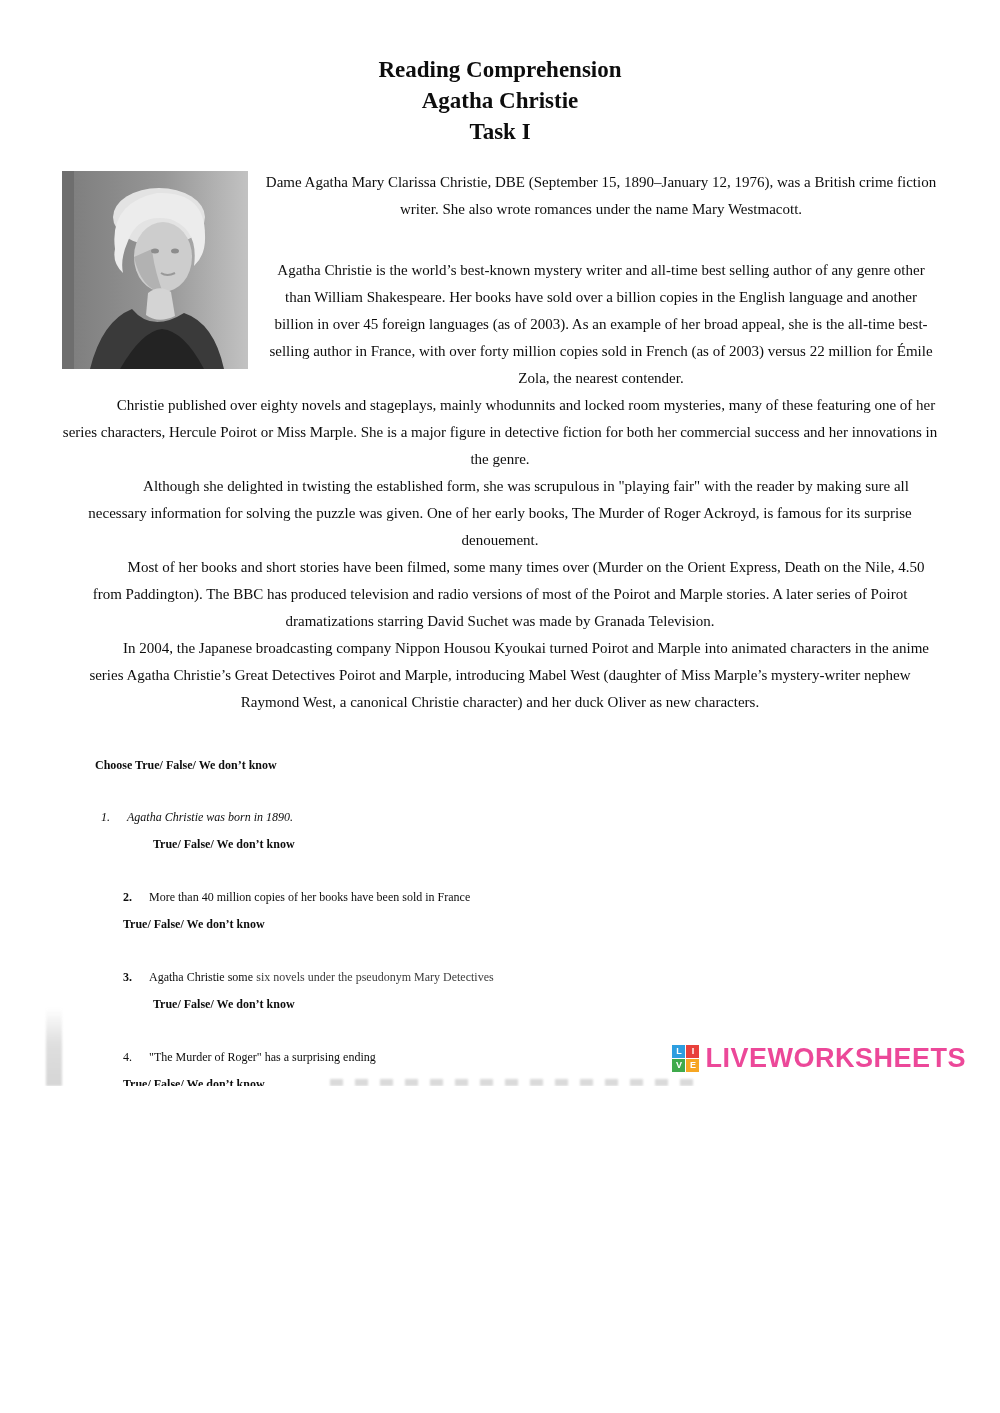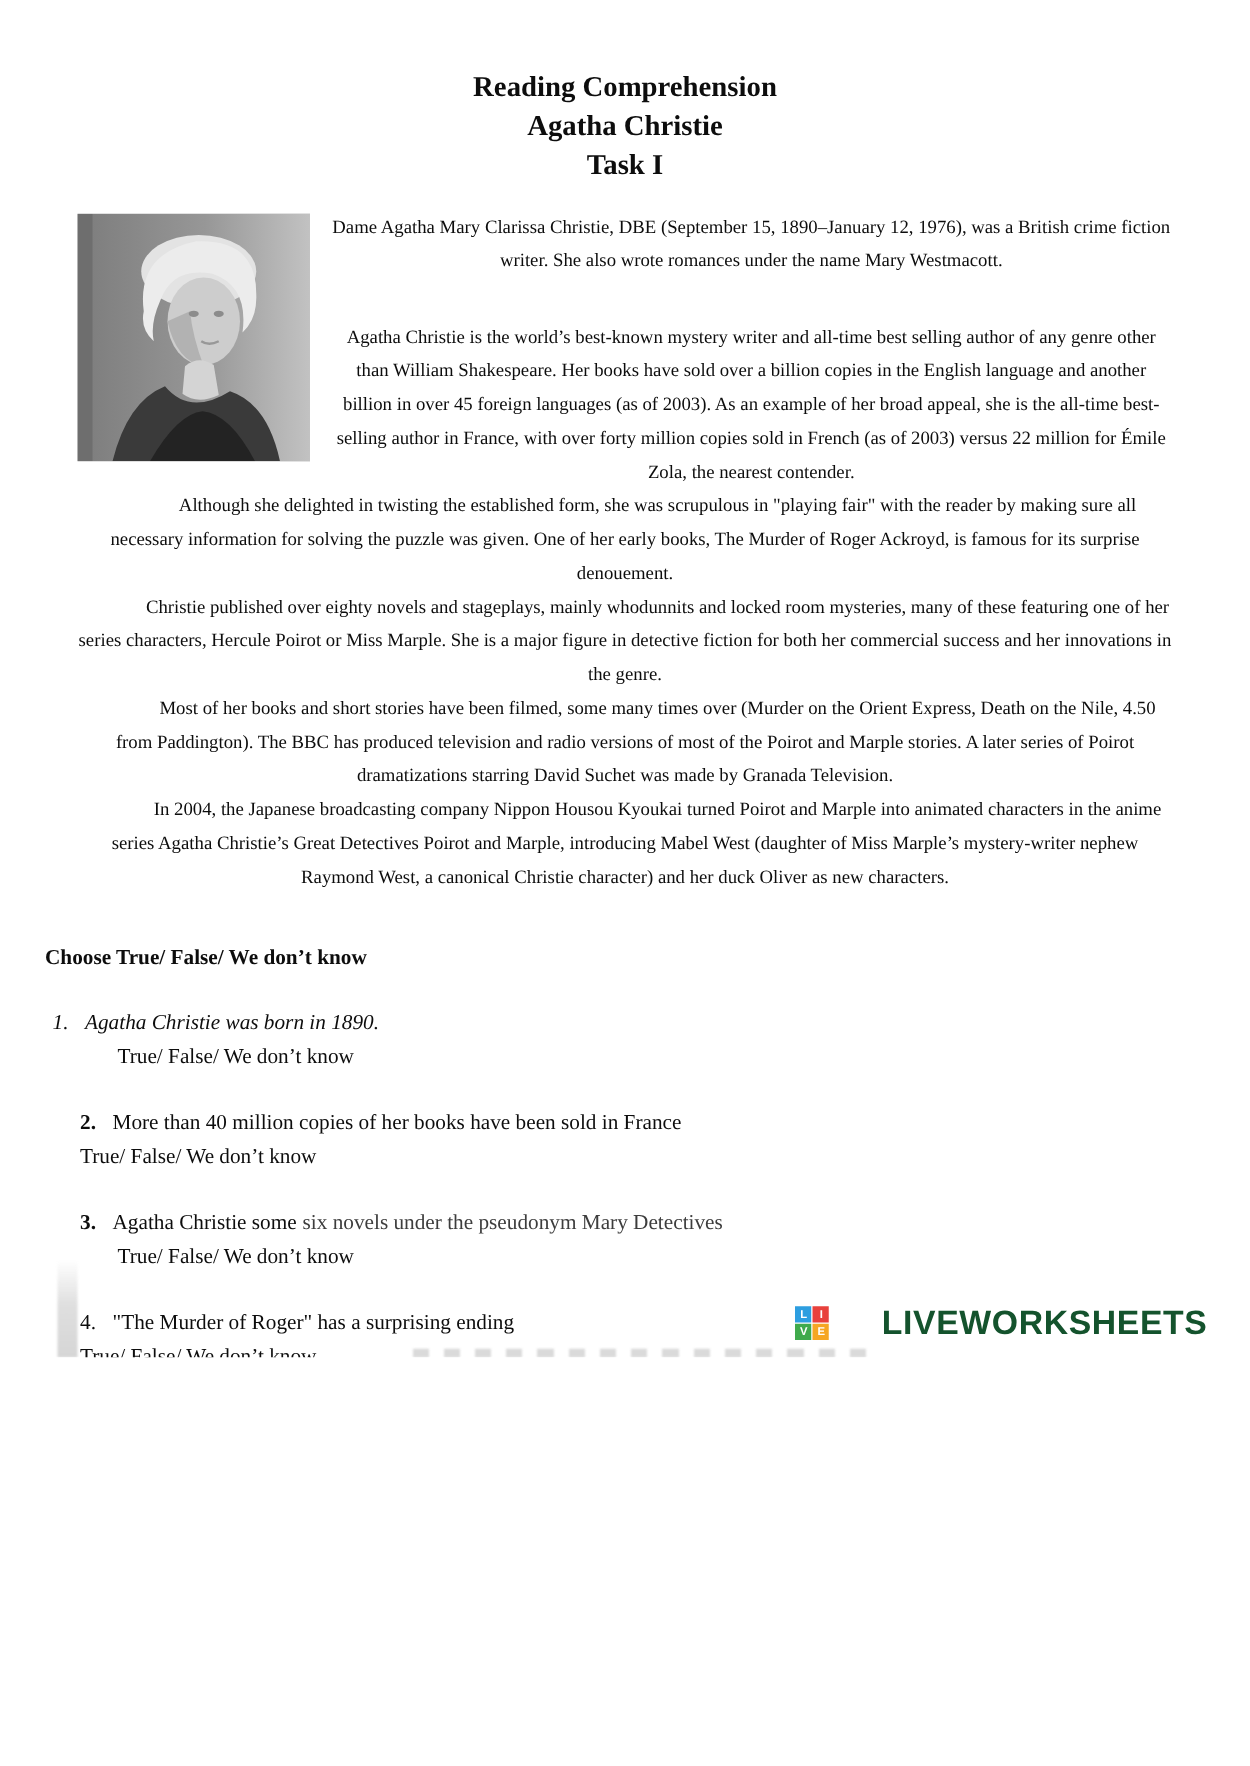--- a/index.html
+++ b/index.html
@@ -34,36 +34,36 @@
     margin: 2px 16px 2px 0;
     background: #8f8f8f;
     overflow: hidden;
   }
   .portrait svg { display: block; }
   .para { margin: 0; }
   .gap-after { margin-bottom: 34px; }
   .indent { text-indent: 52px; }
   
   .questions {
-    margin: 36px 62px 0 36px;
-    font-size: 17px;
+    margin: 36px 62px 0 95px;
+    font-size: 12px;
     line-height: 27px;
   }
   .instructions {
     font-weight: bold;
     margin: 0 0 25px 0;
   }
   .question { margin: 0 0 26px 0; }
   .question p { margin: 0; }
   .q-line-1 { padding-left: 6px; font-style: italic; }
   .q-line-i { padding-left: 28px; }
   .q-num { display: inline-block; min-width: 26px; }
   .q-num.bold { font-weight: bold; }
   .q-text-rest { color: #3d3d3d; margin-left: 0.28em; }
-  .answer-line { font-weight: normal; }
+  .answer-line { font-weight: bold; }
   .a-indent-58 { padding-left: 58px; }
   .a-indent-28 { padding-left: 28px; }
   
   .footer {
     position: absolute;
     right: 34px;
     bottom: 12px;
     display: flex;
     align-items: center;
     gap: 6px;
@@ -151,22 +151,22 @@
 
         <path d="M86 122 Q97 113 109 121 L113 145 Q96 153 84 144 Z" fill="#d4d4d4"></path>
 
         <path d="M28 198 Q40 150 70 138 Q90 162 122 142 Q152 152 162 198 Z" fill="#3a3a3a"></path>
         <path d="M58 198 Q80 160 100 158 Q122 160 142 198 Z" fill="#232323"></path>
       </svg>
     </div>
 
     <p class="para gap-after">Dame Agatha Mary Clarissa Christie, DBE (September 15, 1890–January 12, 1976), was a British crime fiction writer. She also wrote romances under the name Mary Westmacott.</p>
     <p class="para">Agatha Christie is the world’s best-known mystery writer and all-time best selling author of any genre other than William Shakespeare. Her books have sold over a billion copies in the English language and another billion in over 45 foreign languages (as of 2003). As an example of her broad appeal, she is the all-time best-selling author in France, with over forty million copies sold in French (as of 2003) versus 22 million for Émile Zola, the nearest contender.</p>
+    <p class="para indent">Christie published over eighty novels and stageplays, mainly whodunnits and locked room mysteries, many of these featuring one of her series characters, Hercule Poirot or Miss Marple. She is a major figure in detective fiction for both her commercial success and her innovations in the genre.</p>
     <p class="para indent">Although she delighted in twisting the established form, she was scrupulous in "playing fair" with the reader by making sure all necessary information for solving the puzzle was given. One of her early books, The Murder of Roger Ackroyd, is famous for its surprise denouement.</p>
-    <p class="para indent">Christie published over eighty novels and stageplays, mainly whodunnits and locked room mysteries, many of these featuring one of her series characters, Hercule Poirot or Miss Marple. She is a major figure in detective fiction for both her commercial success and her innovations in the genre.</p>
     <p class="para indent">Most of her books and short stories have been filmed, some many times over (Murder on the Orient Express, Death on the Nile, 4.50 from Paddington). The BBC has produced television and radio versions of most of the Poirot and Marple stories. A later series of Poirot dramatizations starring David Suchet was made by Granada Television.</p>
     <p class="para indent">In 2004, the Japanese broadcasting company Nippon Housou Kyoukai turned Poirot and Marple into animated characters in the anime series Agatha Christie’s Great Detectives Poirot and Marple, introducing Mabel West (daughter of Miss Marple’s mystery-writer nephew Raymond West, a canonical Christie character) and her duck Oliver as new characters.</p>
   </section>
 
   <section class="questions">
     <p class="instructions">Choose True/ False/ We don’t know</p>
 
     <div class="question">
       <p class="q-line-1">
         <span class="q-num">1.</span><span>Agatha Christie was born in 1890.</span>
@@ -196,19 +196,19 @@
     </div>
   </section>
 
   <div class="footer">
     <div class="logo-grid">
       <span class="logo-cell" style="background: rgb(45, 158, 224);">L</span>
       <span class="logo-cell" style="background: rgb(232, 65, 60);">I</span>
       <span class="logo-cell" style="background: rgb(63, 170, 76);">V</span>
       <span class="logo-cell" style="background: rgb(246, 166, 35);">E</span>
     </div>
-    <span class="brand-text" style="color: #14532d; margin-left: 36px;">LIVEWORKSHEETS</span>
+    <span class="brand-text" style="color: #ec4899;">LIVEWORKSHEETS</span>
   </div>
 
   <div class="artifact-left"></div>
   <div class="artifact-bottom"></div>
 
 </div>
 
 </body></html>

